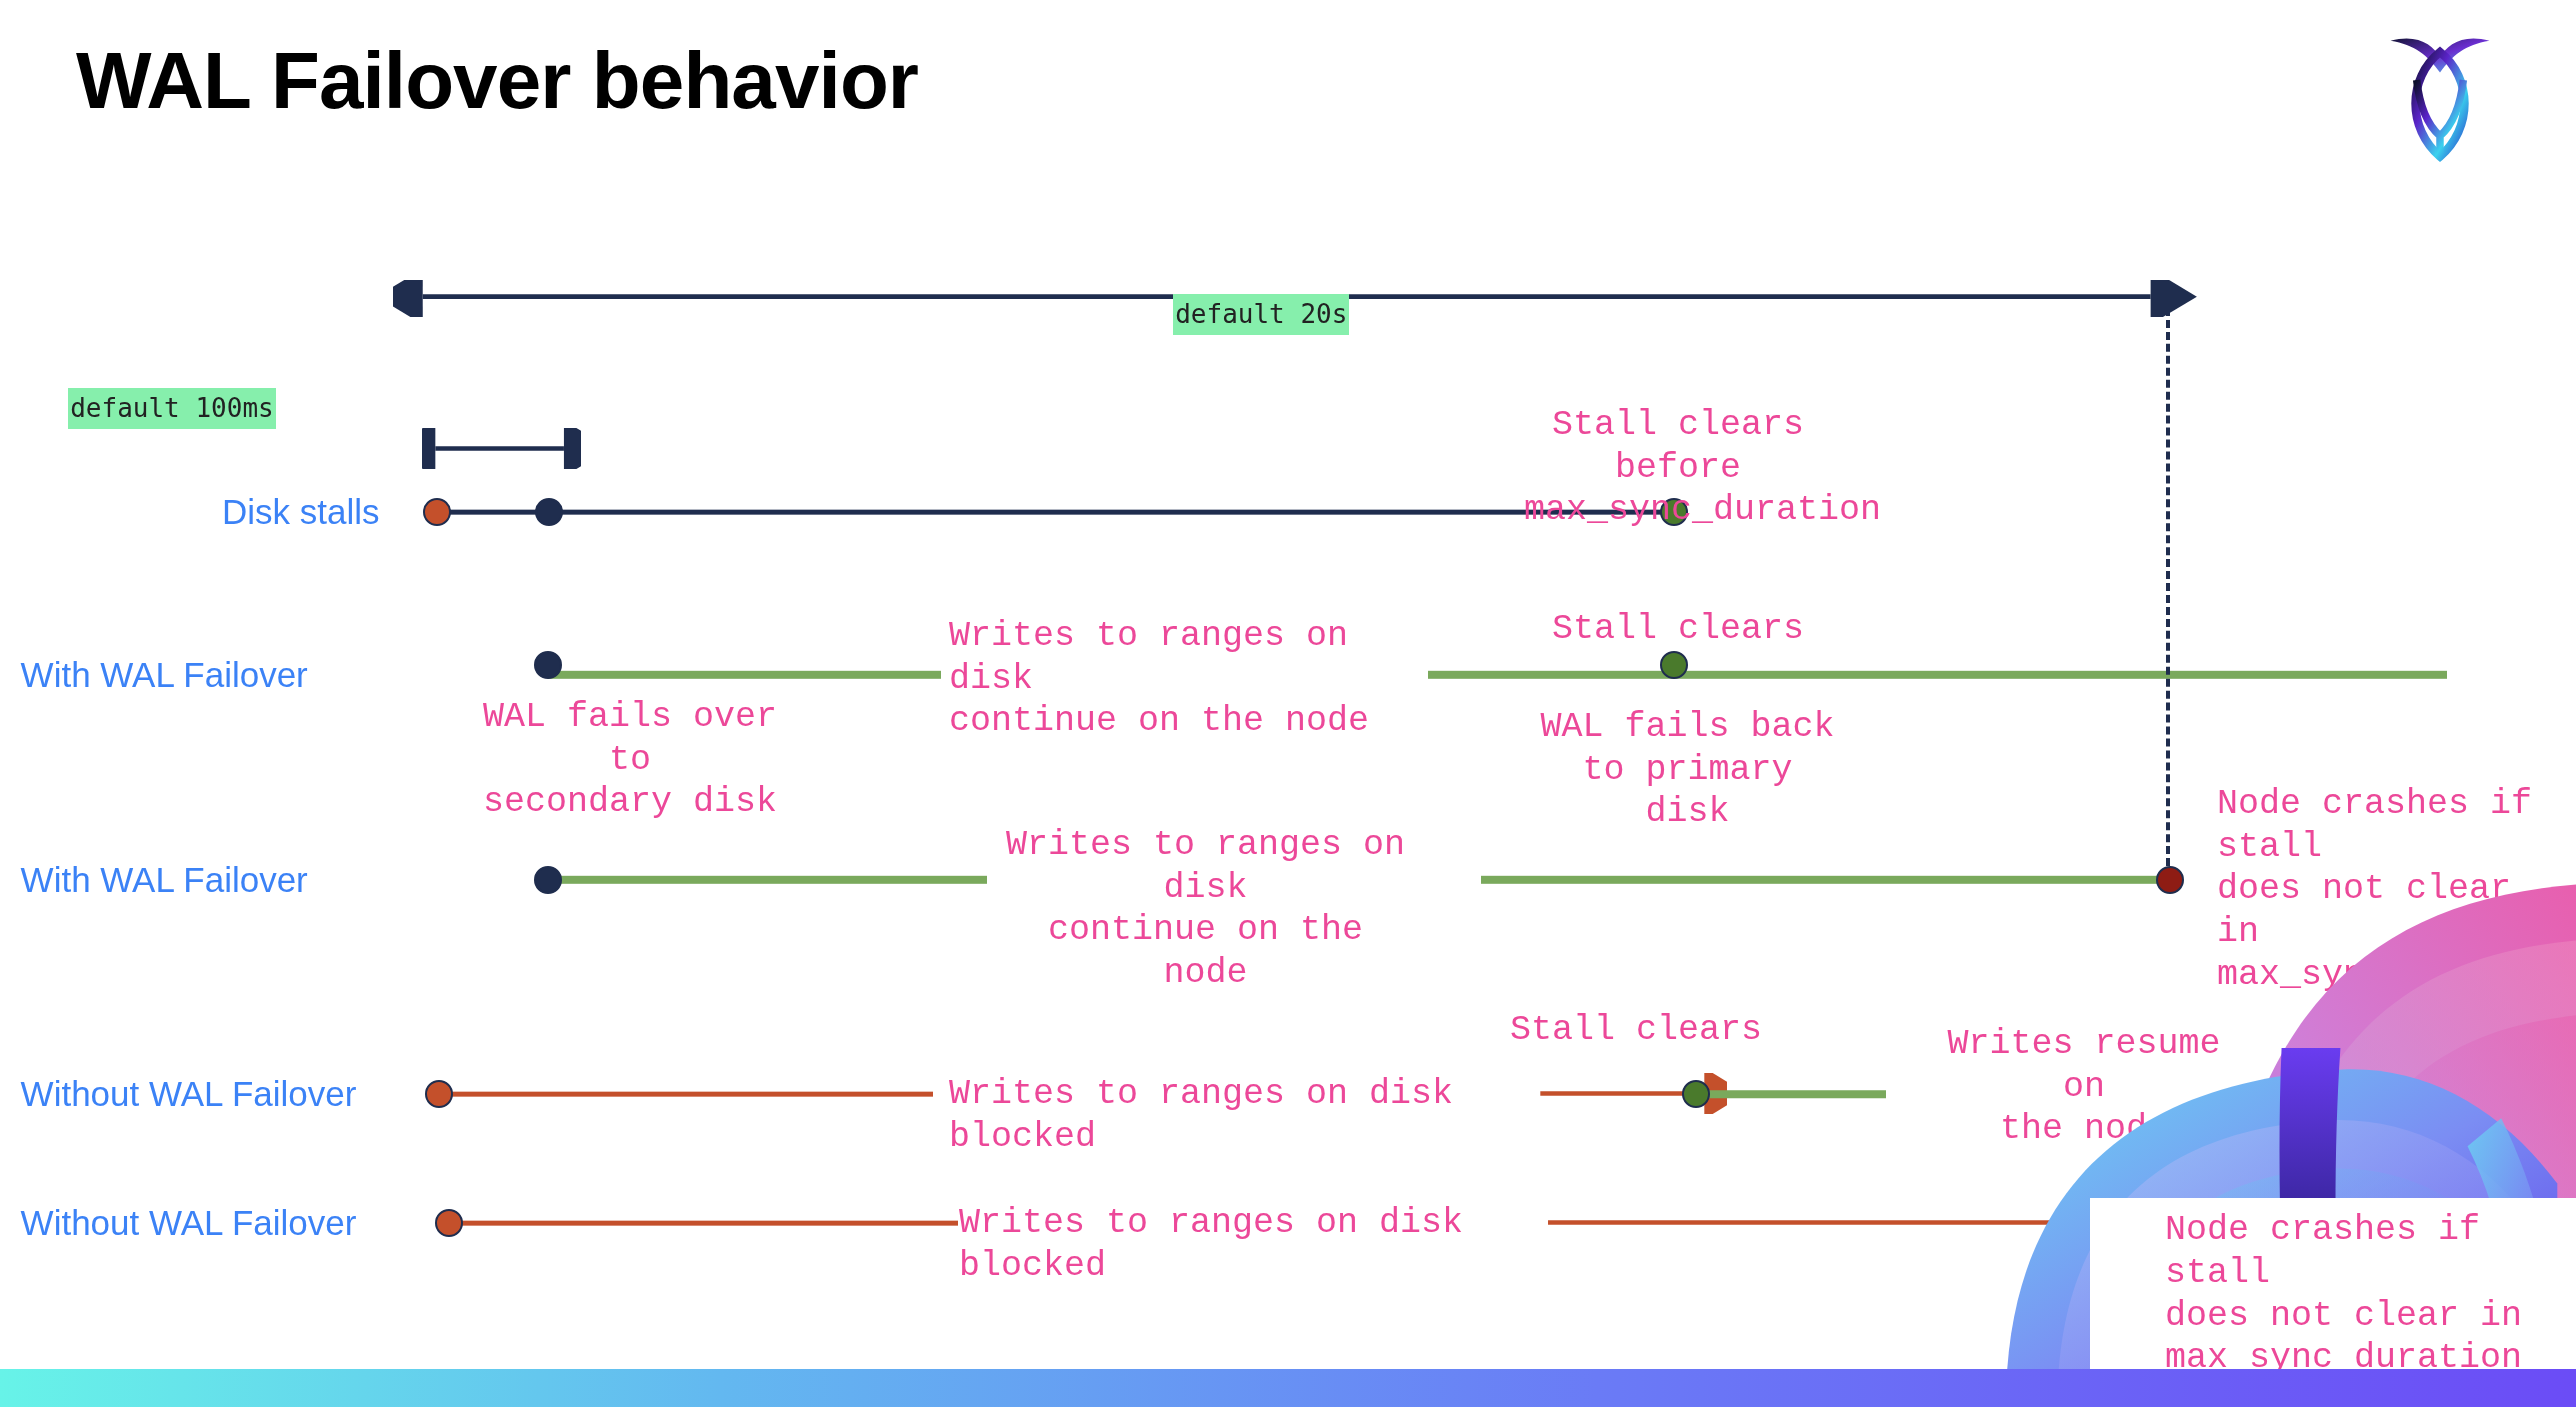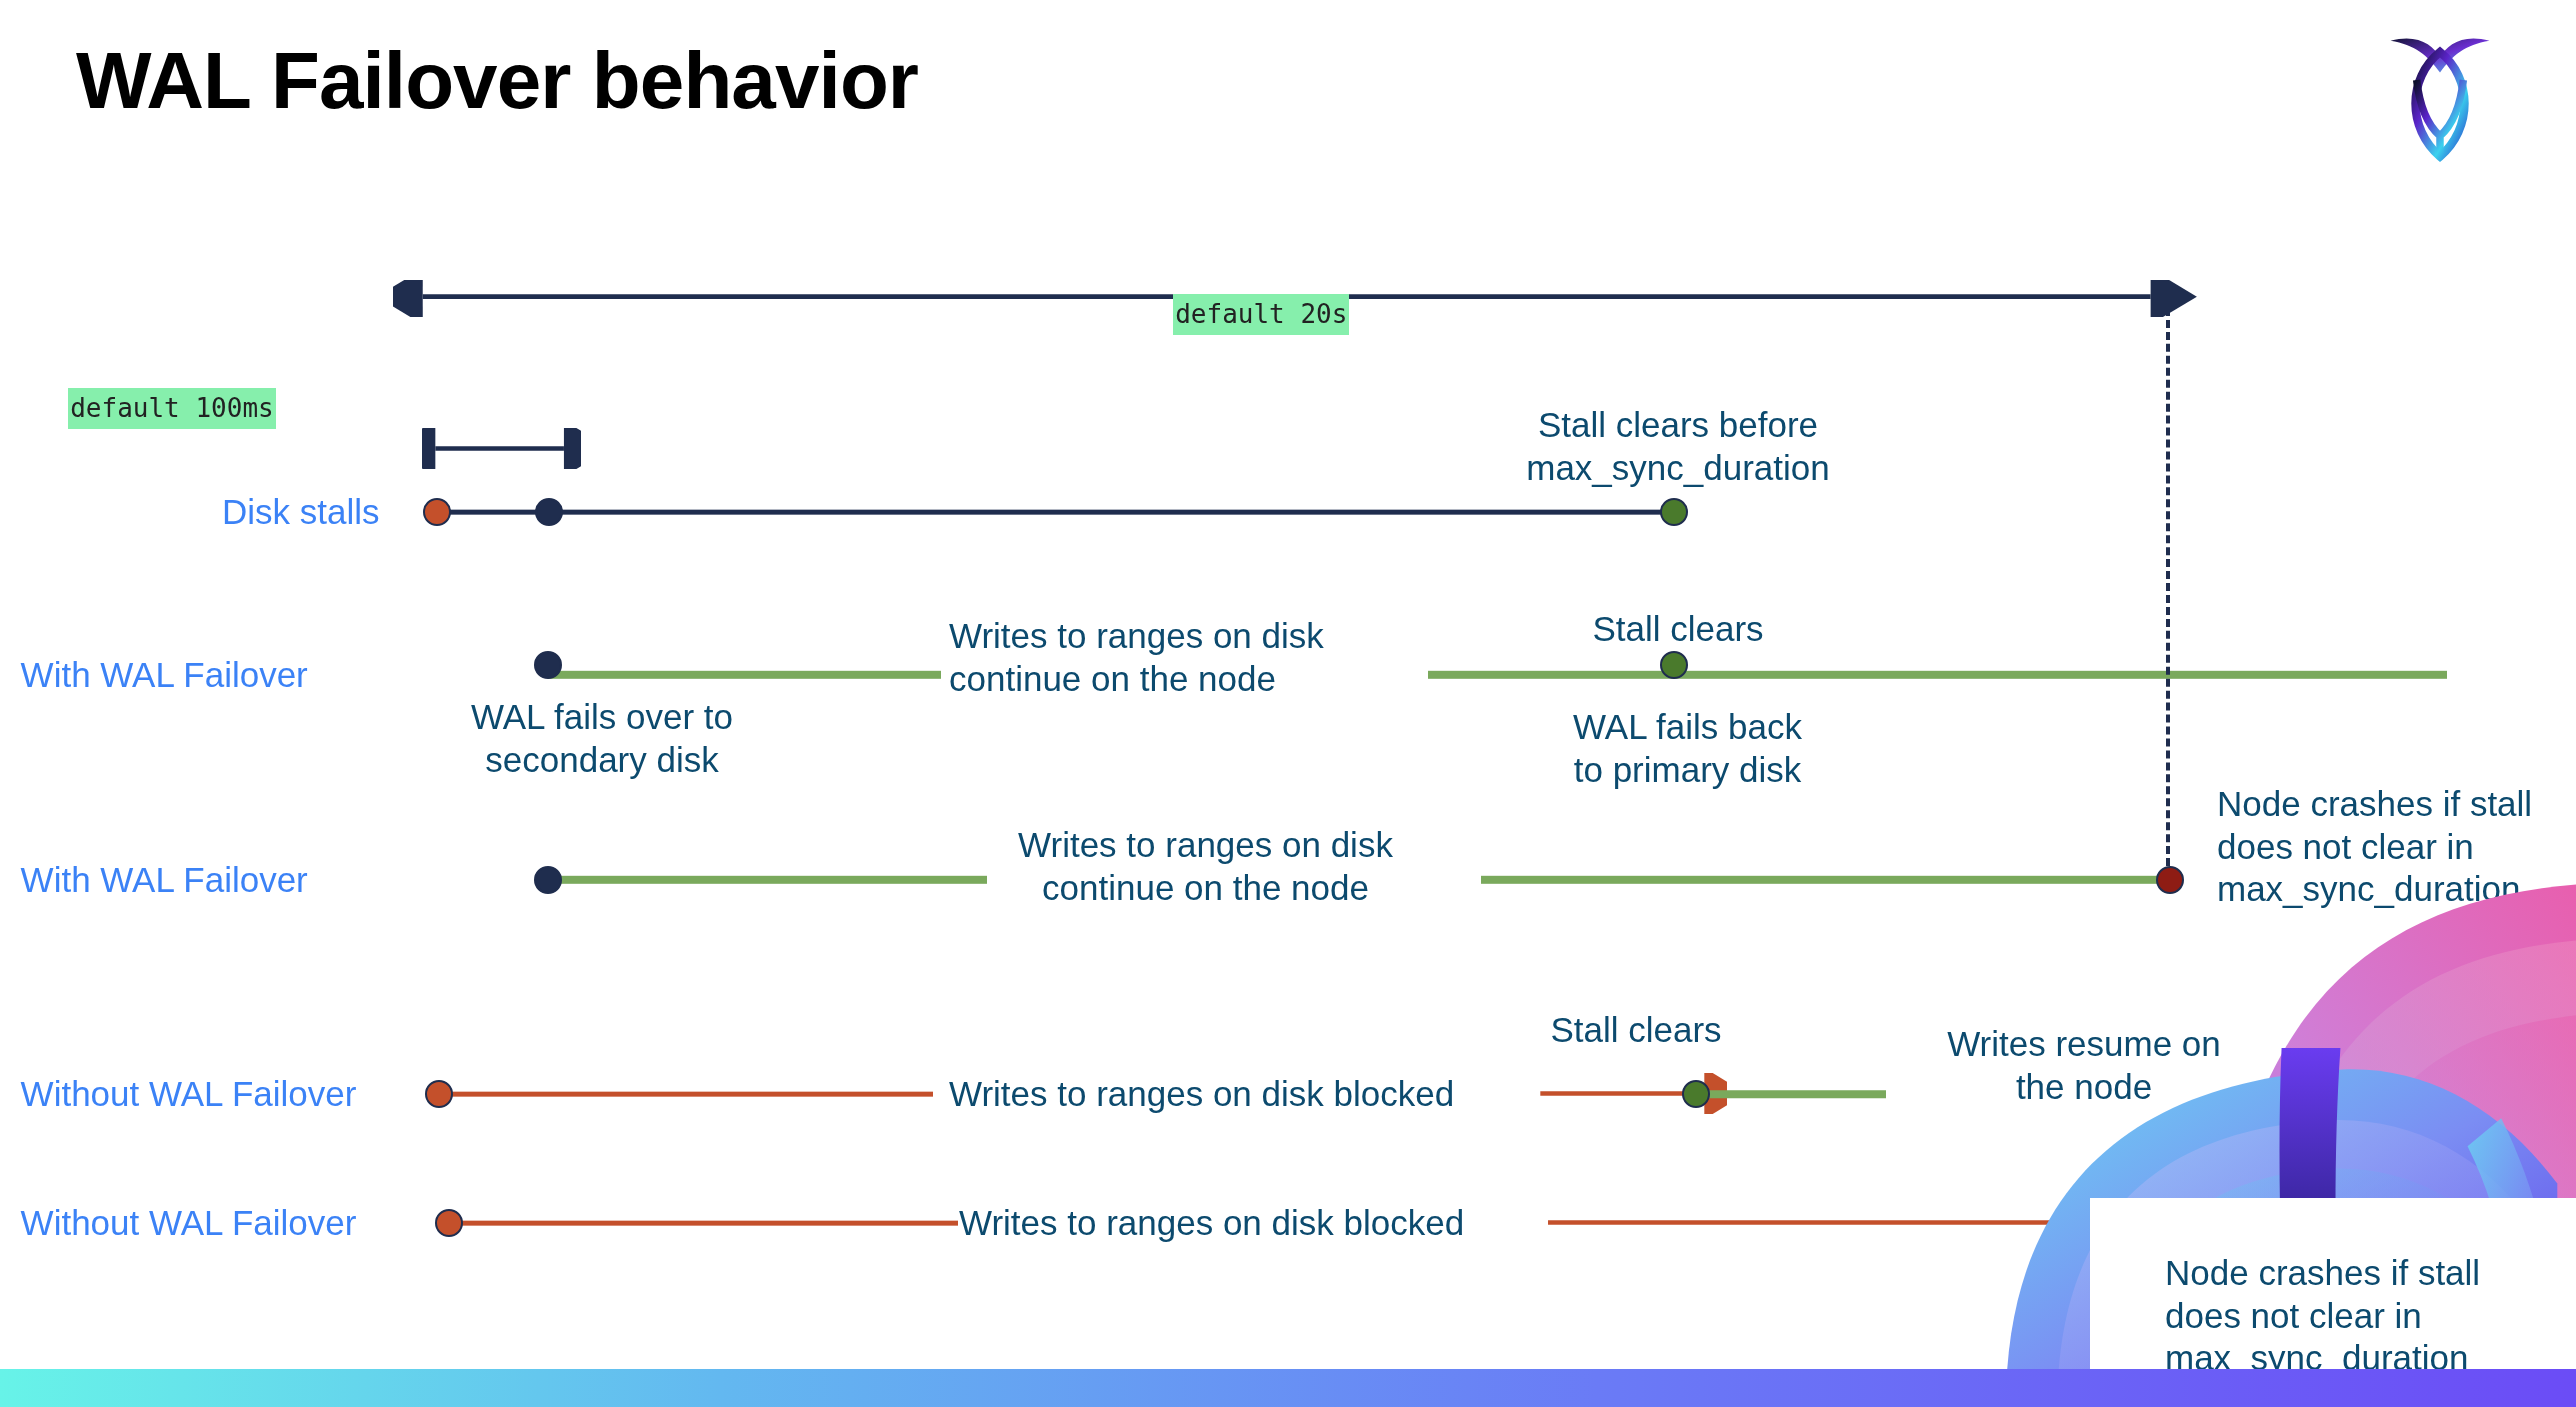--- a/index.html
+++ b/index.html
@@ -29,21 +29,21 @@
   .mono-box span{ background:#86efac; display:inline-block; padding:0 1.9px;}
 
   
   .row-label{
     font-size:35px; white-space:nowrap; color:#3b82f6;
     transform:translateY(-50%);
   }
 
   
   .note{
-    font-size:35px; line-height:1.22; color:#0c4a6e; white-space:pre-line;
+    font-size:35px; line-height:1.22; color:#ec4899; white-space:pre-line;font-family:Liberation Mono, monospace;
   }
   .note.center{ text-align:center; }
   .note.left{ text-align:left; }
 
   
   .line{ height:4.7px; transform:translateY(-50%); }
   .line.navy{ background:#1f2d4e; }
   .line.green{ background:#7aa95c; height:8.4px; }
   .line.green-thin{ background:#7aa95c; height:7.5px; }
   .line.red{ background:#c4502b; height:4.7px; }
@@ -137,21 +137,21 @@
 max_sync_duration</div>
 
 <div class="abs row-label" style="left:20.6px;top:675px;">With WAL Failover</div>
 
 <div class="abs line green" style="left:548px;top:675px;width:393px;"></div>
 <div class="abs line green" style="left:1428px;top:675px;width:1019px;"></div>
 
 <div class="abs dot navy" style="left:548px;top:665px;"></div>
 <div class="abs dot green" style="left:1674px;top:665px;"></div>
 
-<div class="abs note center" style="left:448px;top:696px;width:308px;">WAL fails over to
+<div class="abs note center" style="left:476px;top:696px;width:308px;">WAL fails over to
 secondary disk</div>
 <div class="abs note left" style="left:949px;top:615px;width:486px;">Writes to ranges on disk
 continue on the node</div>
 <div class="abs note center" style="left:1538px;top:608px;width:280px;">Stall clears</div>
 <div class="abs note center" style="left:1538px;top:706px;width:299px;">WAL fails  back
 to primary disk</div>
 
 <div class="abs dashed-v" style="left:2168px;top:308px;height:570px;"></div>
 
 <div class="abs row-label" style="left:20.6px;top:880px;">With WAL Failover</div>

